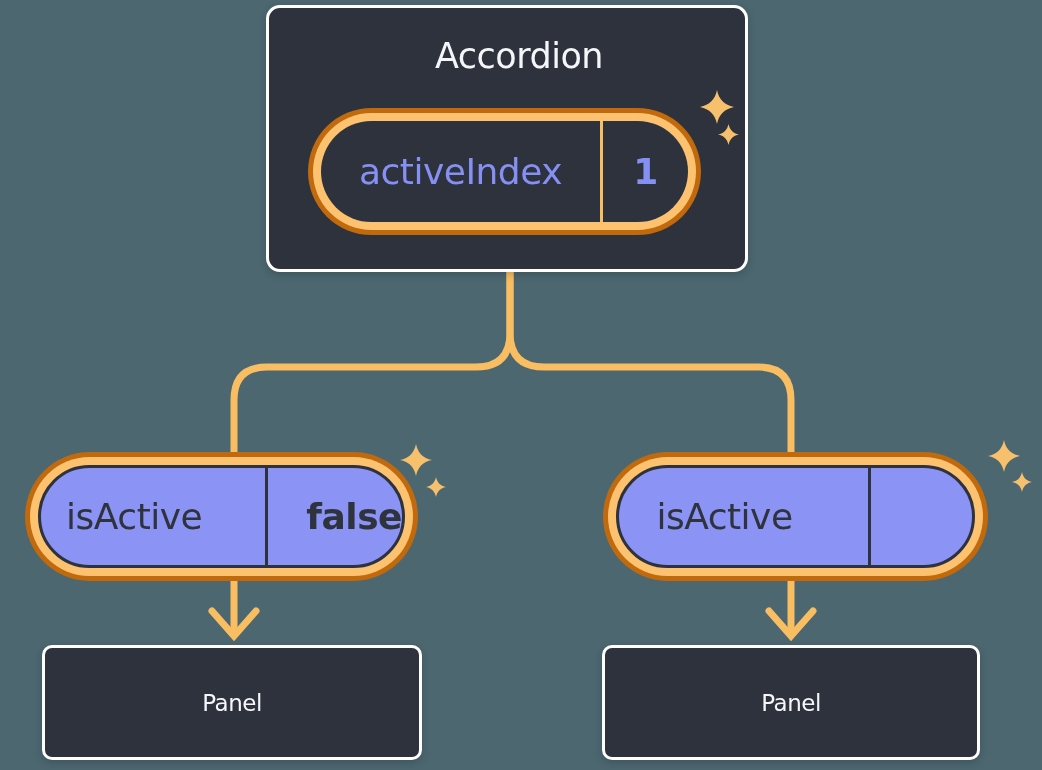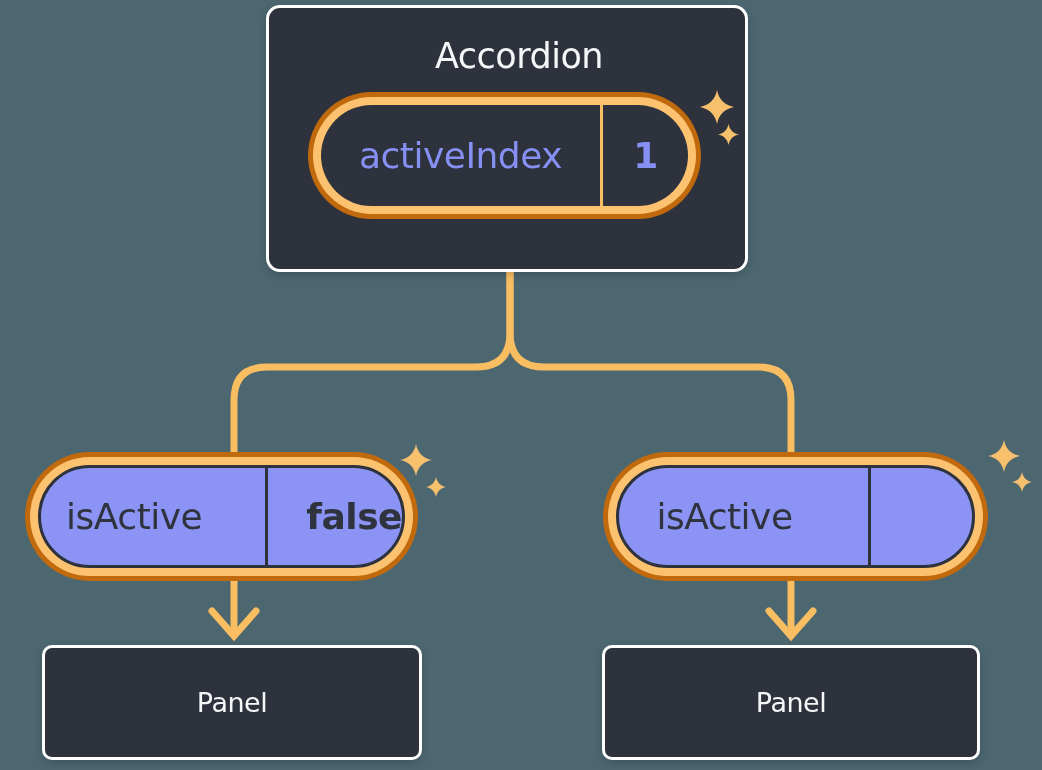--- a/index.html
+++ b/index.html
@@ -22,21 +22,21 @@
     box-shadow:0 3px 8px rgba(0,0,0,0.18);
   }
   .accordion-box{left:266px;top:5px;width:482px;height:267px;border-radius:14px;}
   .panel-box{border-radius:10px;display:flex;align-items:center;justify-content:center;}
   .panel-left{left:42px;top:645px;width:380px;height:115px;}
   .panel-right{left:602px;top:645px;width:378px;height:115px;}
   .box-title{
     position:absolute;left:12px;top:28px;width:100%;
     text-align:center;color:#f5f6f8;font-size:35px;letter-spacing:-0.5px;
   }
-  .panel-title{color:#f5f6f8;font-size:27px;letter-spacing:-0.5px;}
+  .panel-title{color:#f5f6f8;font-size:23px;letter-spacing:-0.5px;}
 
   
   .pill{
     position:absolute;
     background:#c0690d;
     border-radius:999px;
     padding:5px;
     box-sizing:border-box;
     z-index:3;
   }
@@ -49,21 +49,21 @@
   }
   .pill-inner{
     border-radius:999px;
     width:100%;height:100%;
     box-sizing:border-box;
     display:flex;align-items:stretch;
     overflow:hidden;
   }
   .pill-inner.dark{background:#2d323d;}
   .pill-inner.purple{background:#8b93f4;border:3px solid #2d323d;gap:38px;}
-  .state-pill{left:308px;top:92px;width:393px;height:127px;}
+  .state-pill{left:308px;top:108px;width:393px;height:127px;}
   .pill-left{left:25px;top:452px;width:393px;height:129px;}
   .pill-right{left:603px;top:452px;width:385px;height:129px;}
   .seg{
     display:flex;align-items:center;justify-content:center;
     font-size:36px;letter-spacing:-0.5px;
   }
   .seg.label-purple{color:#868ff2;width:279px;}
   .seg.value-purple{color:#868ff2;font-weight:bold;flex:1;}
   .seg.label-dark{color:#2e333d;}
   .seg.value-dark{color:#2e333d;font-weight:bold;flex:1;}

